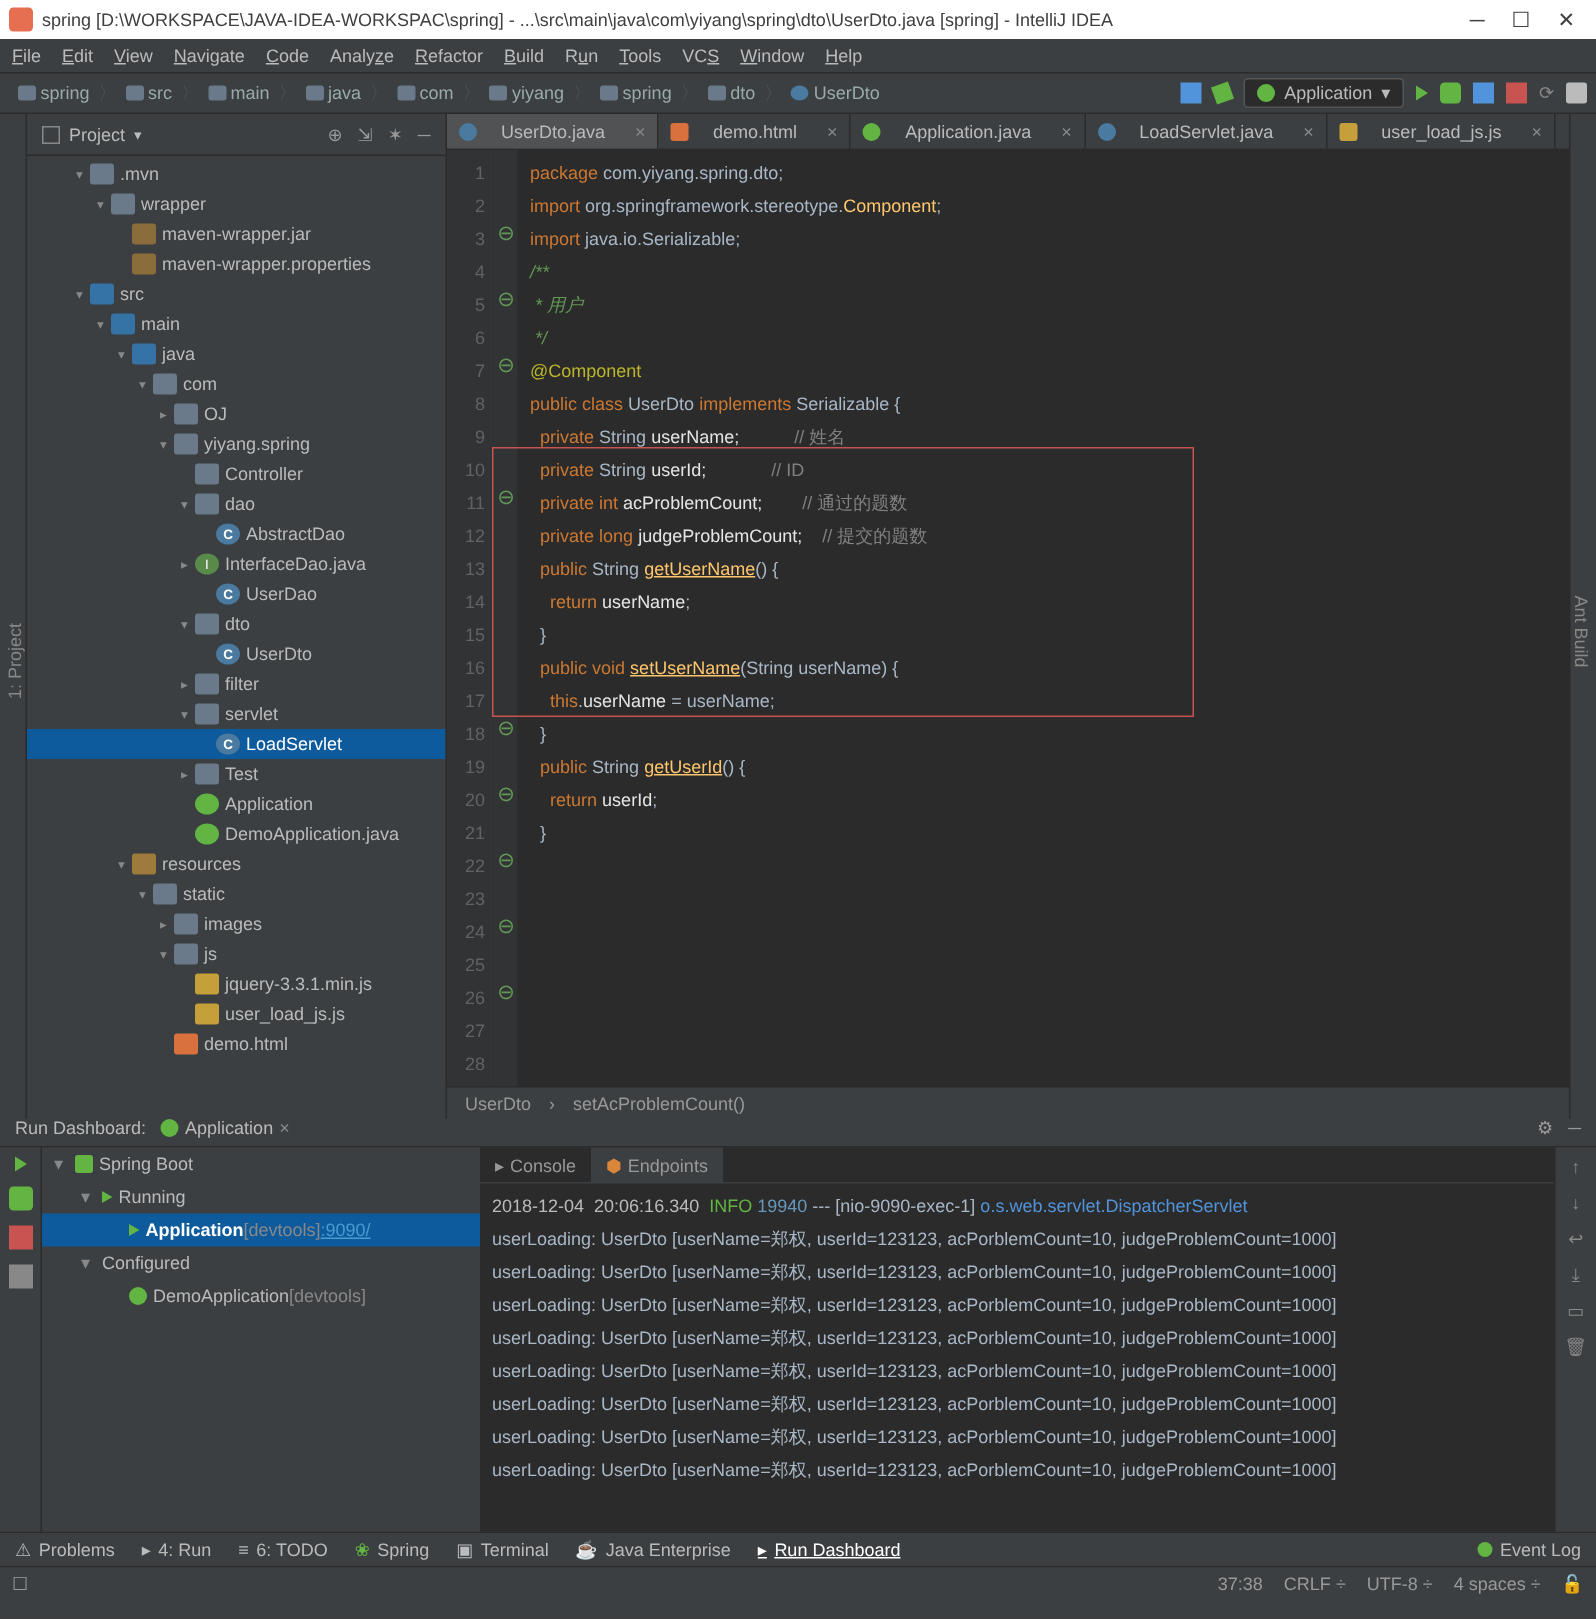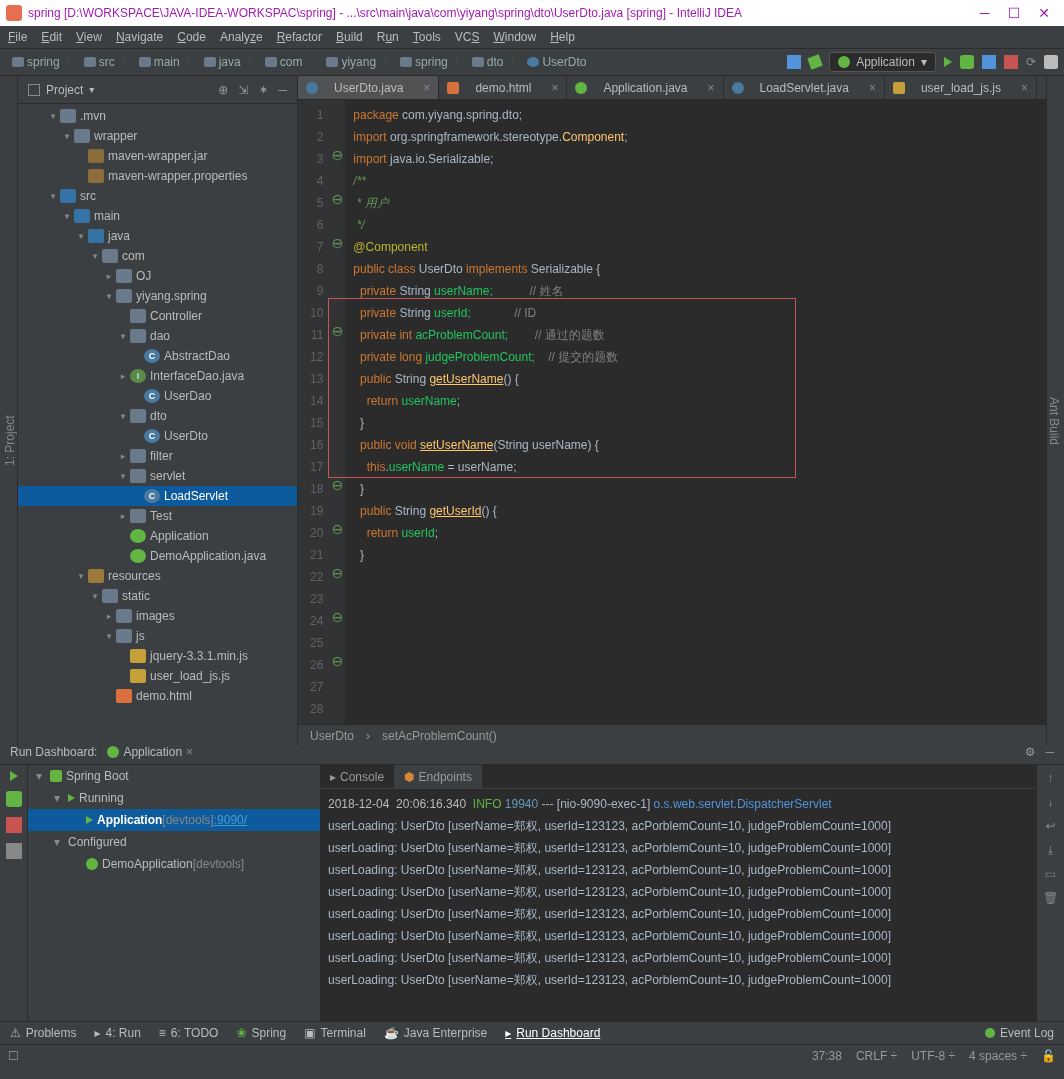--- a/index.html
+++ b/index.html
@@ -1,17 +1,17 @@
 <!DOCTYPE html>
 <html><head>
 <meta charset="utf-8">
 <style>
 * { margin:0; padding:0; box-sizing:border-box; font-family:"Segoe UI",Arial,sans-serif; font-size:12px; }
 body { background:#3c3f41; color:#bbb; width:1064px; height:1079px; overflow:hidden; position:relative; }
-.titlebar { background:#fff; color:#a21caf; height:26px; display:flex; align-items:center; padding:0 6px; }
+.titlebar { background:#fff; color:#404040; height:26px; display:flex; align-items:center; padding:0 6px; }
 .titlebar .tb-icon { width:16px; height:16px; background:#e76f51; border-radius:3px; margin-right:6px; flex-shrink:0; }
 .titlebar .tb-text { flex:1; font-size:12px; white-space:nowrap; overflow:hidden; }
 .winbtns { display:flex; gap:18px; padding-right:8px; }
 .winbtns span { font-size:14px; cursor:pointer; }
 .menubar { background:#3c3f41; height:22px; display:flex; align-items:center; padding:0 8px; gap:14px; color:#bbb; }
 .menubar span u { text-decoration:underline; }
 .navbar { background:#3c3f41; height:28px; display:flex; align-items:center; border-top:1px solid #2b2b2b; border-bottom:1px solid #2b2b2b; padding:0 6px; }
 .crumb { display:flex; align-items:center; gap:3px; padding:0 6px; color:#9aa; cursor:pointer; }
 .crumb.sep { padding:0; color:#555; }
 .nav-right { margin-left:auto; display:flex; align-items:center; gap:8px; }
@@ -63,21 +63,21 @@
 .lnums { background:#313335; color:#606366; text-align:right; padding:4px 6px 4px 12px; line-height:22px; user-select:none; }
 .gutter-marks { width:16px; background:#313335; position:relative; }
 .gutter-marks .gm { display:block; height:22px; color:#629755; text-align:center; line-height:22px; font-size:14px; }
 .codelines { padding:4px 0 4px 8px; line-height:22px; white-space:pre; position:relative; }
 .redbox { position:absolute; border:1px solid #c75450; pointer-events:none; }
 .kw { color:#cc7832; }
 .ann { color:#bbb529; }
 .cls { color:#ffc66d; }
 .com { color:#808080; }
 .doccom { color:#629755; font-style:italic; }
-.ident { color:#22c55e;margin-top:18px; }
+.ident { color:#e5e5e5;margin-top:18px; }
 .txt { color:#a9b7c6; }
 .und { text-decoration:underline; }
 .breadcrumb-bot { height:22px; background:#3c3f41; color:#999; display:flex; align-items:center; padding:0 12px; gap:12px; border-top:1px solid #2b2b2b; }
 
 .dashboard { border-top:1px solid #555; background:#3c3f41; }
 .dashhead { height:26px; display:flex; align-items:center; padding:0 10px; gap:10px; border-bottom:1px solid #2b2b2b; }
 .dashhead .dh-tab { display:flex; align-items:center; gap:4px; }
 .dashhead .dh-right { margin-left:auto; display:flex; gap:10px; color:#999; }
 .dashbody { display:grid; grid-template-columns:28px 292px 1fr 28px; height:256px; }
 .dashside { background:#3c3f41; display:flex; flex-direction:column; gap:10px; align-items:center; padding-top:6px; border-right:1px solid #2b2b2b; }

